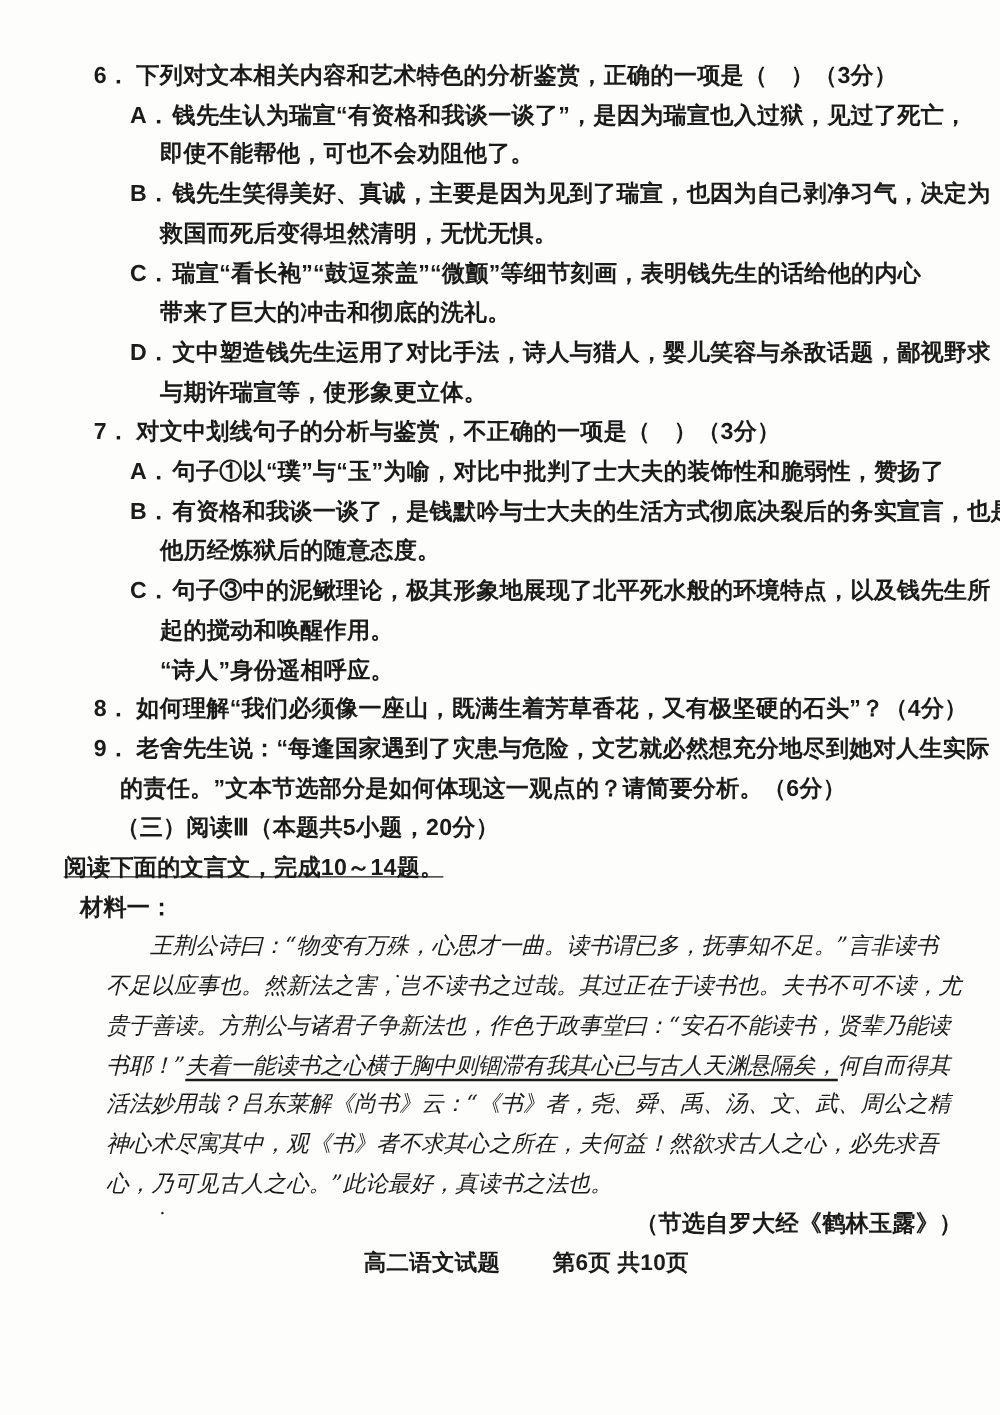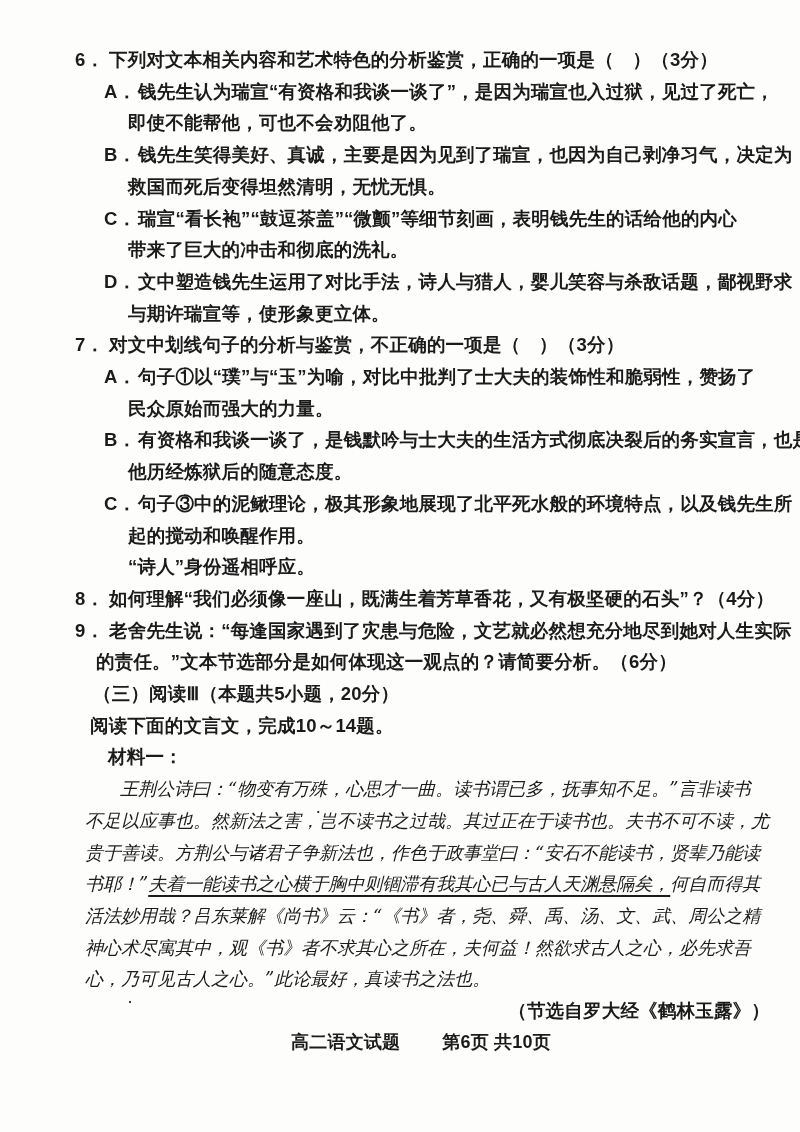--- a/index.html
+++ b/index.html
@@ -20,22 +20,22 @@
     white-space:nowrap;
     letter-spacing:0.2px;
   }
   .q-line{padding-left:75px;}
   .qnum{display:inline-block;min-width:34px;}
   .opt-first{padding-left:104px;}
   .opt-label{display:inline-block;min-width:34px;}
   .opt-cont{padding-left:128px;}
   .q9-cont{padding-left:96px;}
   .section-heading{padding-left:93px;font-weight:700;}
-  .intro-line{padding-left:90px;}
-  .material-label{padding-left:108px;font-weight:700;}
+  .intro-line{padding-left:51px;text-decoration:underline;}
+  .material-label{padding-left:64px;font-weight:700;}
   .passage-line{
     padding-left:85px;
     font-family:"DejaVu Serif","Liberation Serif",serif;
     font-style:italic;
     font-size:18px;
     font-weight:500;
     letter-spacing:0;
   }
   .passage-first{padding-left:120px;}
   .ul{
@@ -82,21 +82,20 @@
 
   <div class="line opt-first"><span class="opt-label">C．</span><span>瑞宣“看长袍”“鼓逗茶盖”“微颤”等细节刻画，表明钱先生的话给他的内心</span></div>
   <div class="line opt-cont">带来了巨大的冲击和彻底的洗礼。</div>
 
   <div class="line opt-first"><span class="opt-label">D．</span><span>文中塑造钱先生运用了对比手法，诗人与猎人，婴儿笑容与杀敌话题，鄙视野求</span></div>
   <div class="line opt-cont">与期许瑞宣等，使形象更立体。</div>
 
   <div class="line q-line"><span class="qnum">7．</span><span>对文中划线句子的分析与鉴赏，不正确的一项是（　）（3分）</span></div>
 
   <div class="line opt-first"><span class="opt-label">A．</span><span>句子①以“璞”与“玉”为喻，对比中批判了士大夫的装饰性和脆弱性，赞扬了</span></div>
-  <div class="line opt-cont">民众原始而强大的力量。</div>
 
   <div class="line opt-first"><span class="opt-label">B．</span><span>有资格和我谈一谈了，是钱默吟与士大夫的生活方式彻底决裂后的务实宣言，也是</span></div>
   <div class="line opt-cont">他历经炼狱后的随意态度。</div>
 
   <div class="line opt-first"><span class="opt-label">C．</span><span>句子③中的泥鳅理论，极其形象地展现了北平死水般的环境特点，以及钱先生所</span></div>
   <div class="line opt-cont">起的搅动和唤醒作用。</div>
 
   <div class="line opt-cont">“诗人”身份遥相呼应。</div>
 
   <div class="line q-line"><span class="qnum">8．</span><span>如何理解“我们必须像一座山，既满生着芳草香花，又有极坚硬的石头”？（4分）</span></div>

